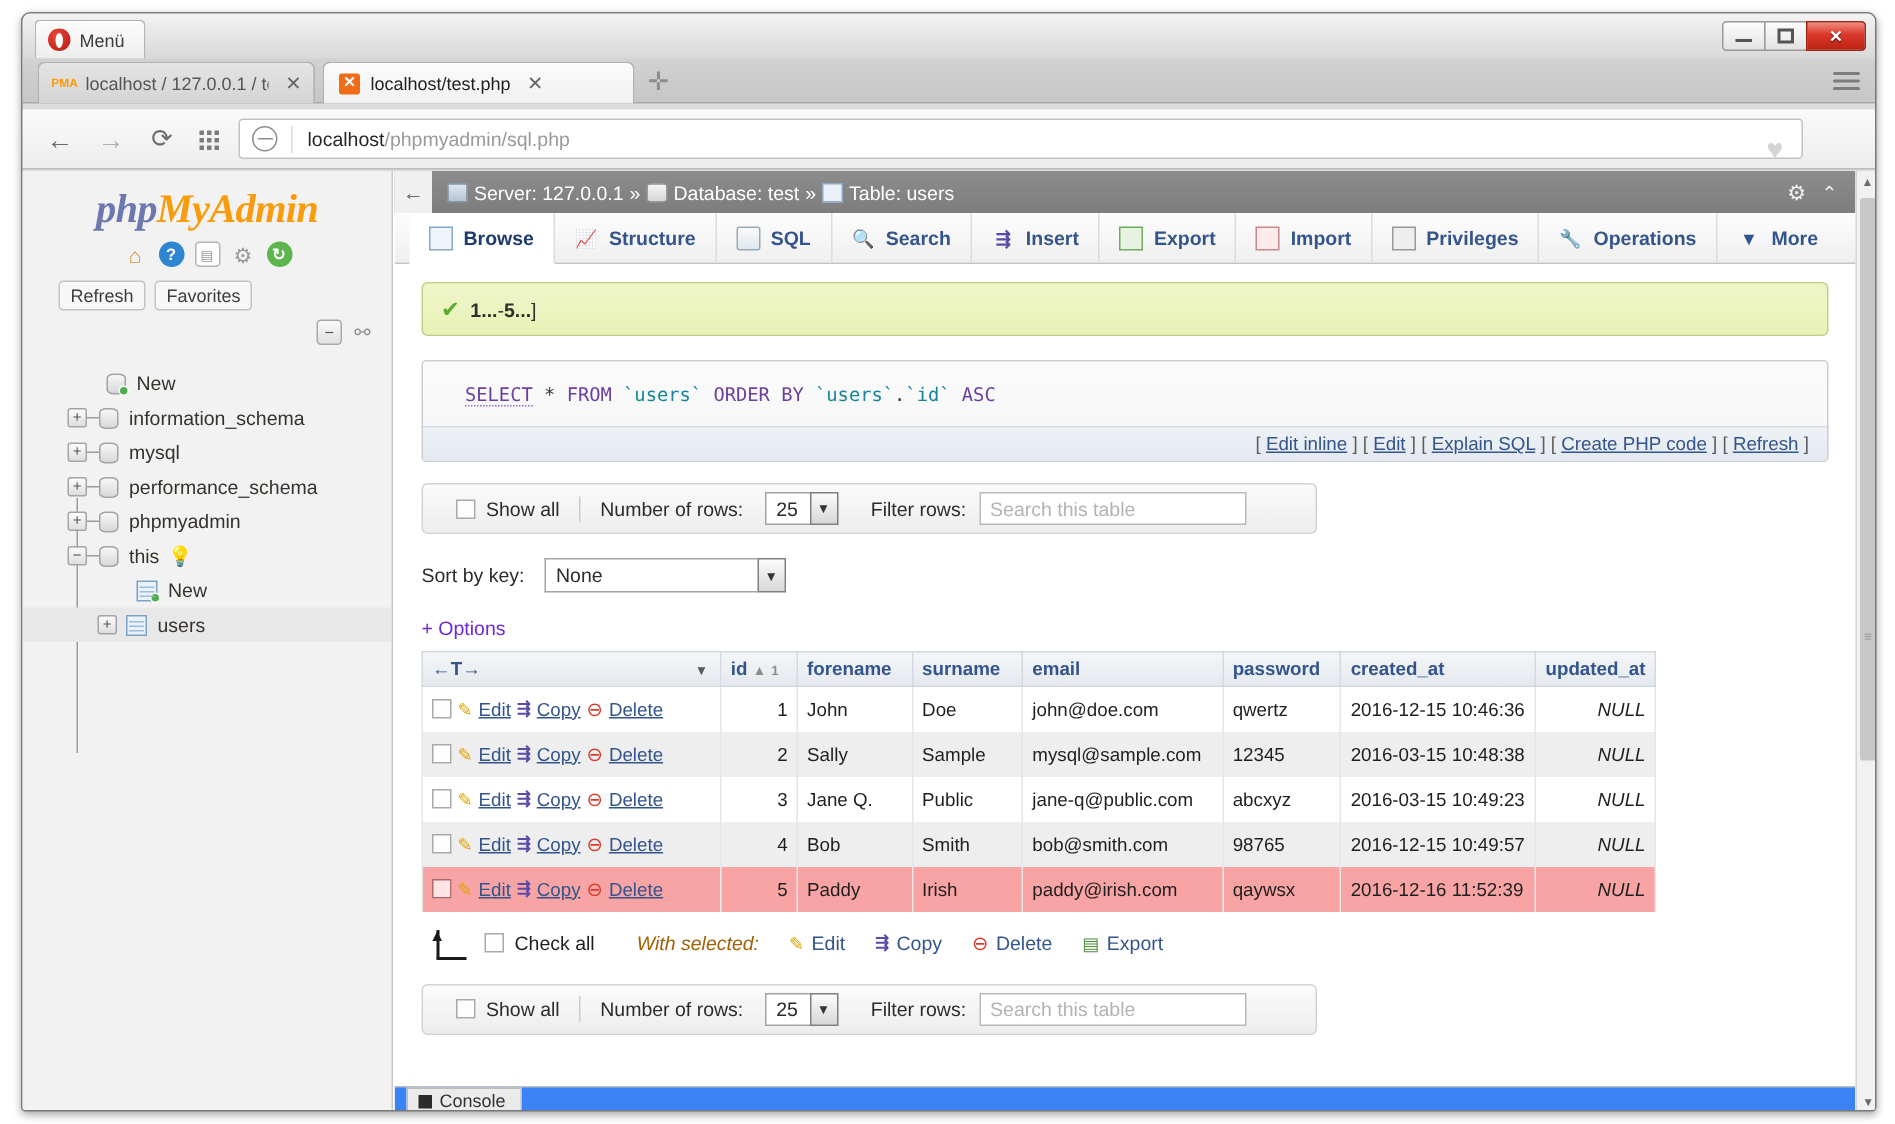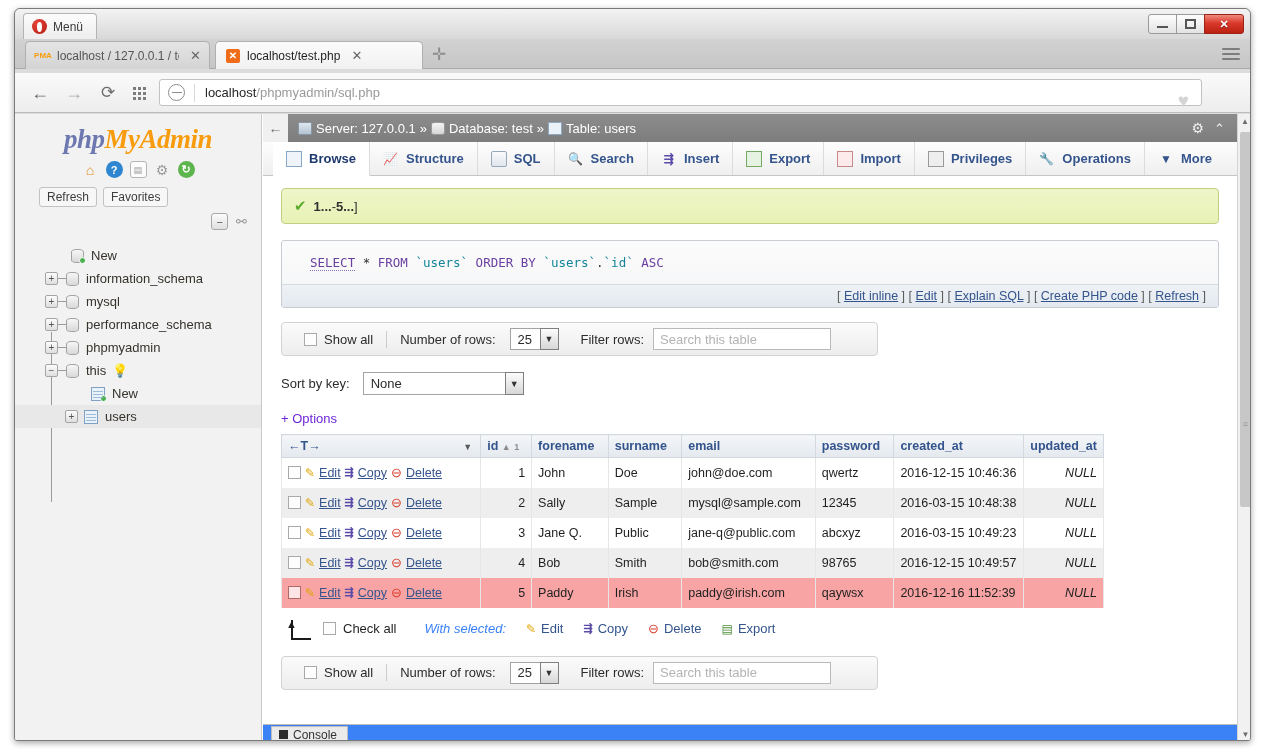--- a/index.html
+++ b/index.html
@@ -350,21 +350,21 @@
   .thcaret { position:absolute; right:8px; top:7px; color:#5a5a5a; font-size:9px;}
 
   #withsel {
     margin: 10px 0 0 20px; display:flex; align-items:center; gap: 0; font-size:13px; color:#1f1f1f;
   }
   #arrow-up { width:28px;height:22px; position:relative; margin-right:12px;}
   #arrow-up::before{content:"";position:absolute;left:8px;top:2px;width:1.5px;height:19px;background:#1a1a1a;}
   #arrow-up::after{content:"";position:absolute;left:8px;bottom:0;width:20px;height:1.5px;background:#1a1a1a;}
   .upcaret{position:absolute;left:3px;top:0;color:#1a1a1a;font-size:11px;}
   .wsitem { display:flex;align-items:center;gap:5px; margin-left: 20px; color:#34548c;}
-  .ws-ital { font-style: italic; color:#3b82f6; margin-left:28px;}
+  .ws-ital { font-style: italic; color:#a16207; margin-left:28px;}
   .ico-exp { color:#4d8f3a; font-size:12px; }
 
   #console {
     position:absolute; left:0; bottom:0; width: 974px; height: 18px;
     background:#3b82f6; border-top:1px solid #bdbdbd;
   }
   #console-tab {
     display:inline-flex; align-items:center; gap:5px;
     background:#ebebeb; border:1px solid #bdbdbd; border-bottom:none;
     padding: 1px 10px 1px 7px; font-size: 12px; color:#333; margin-left: 8px;

